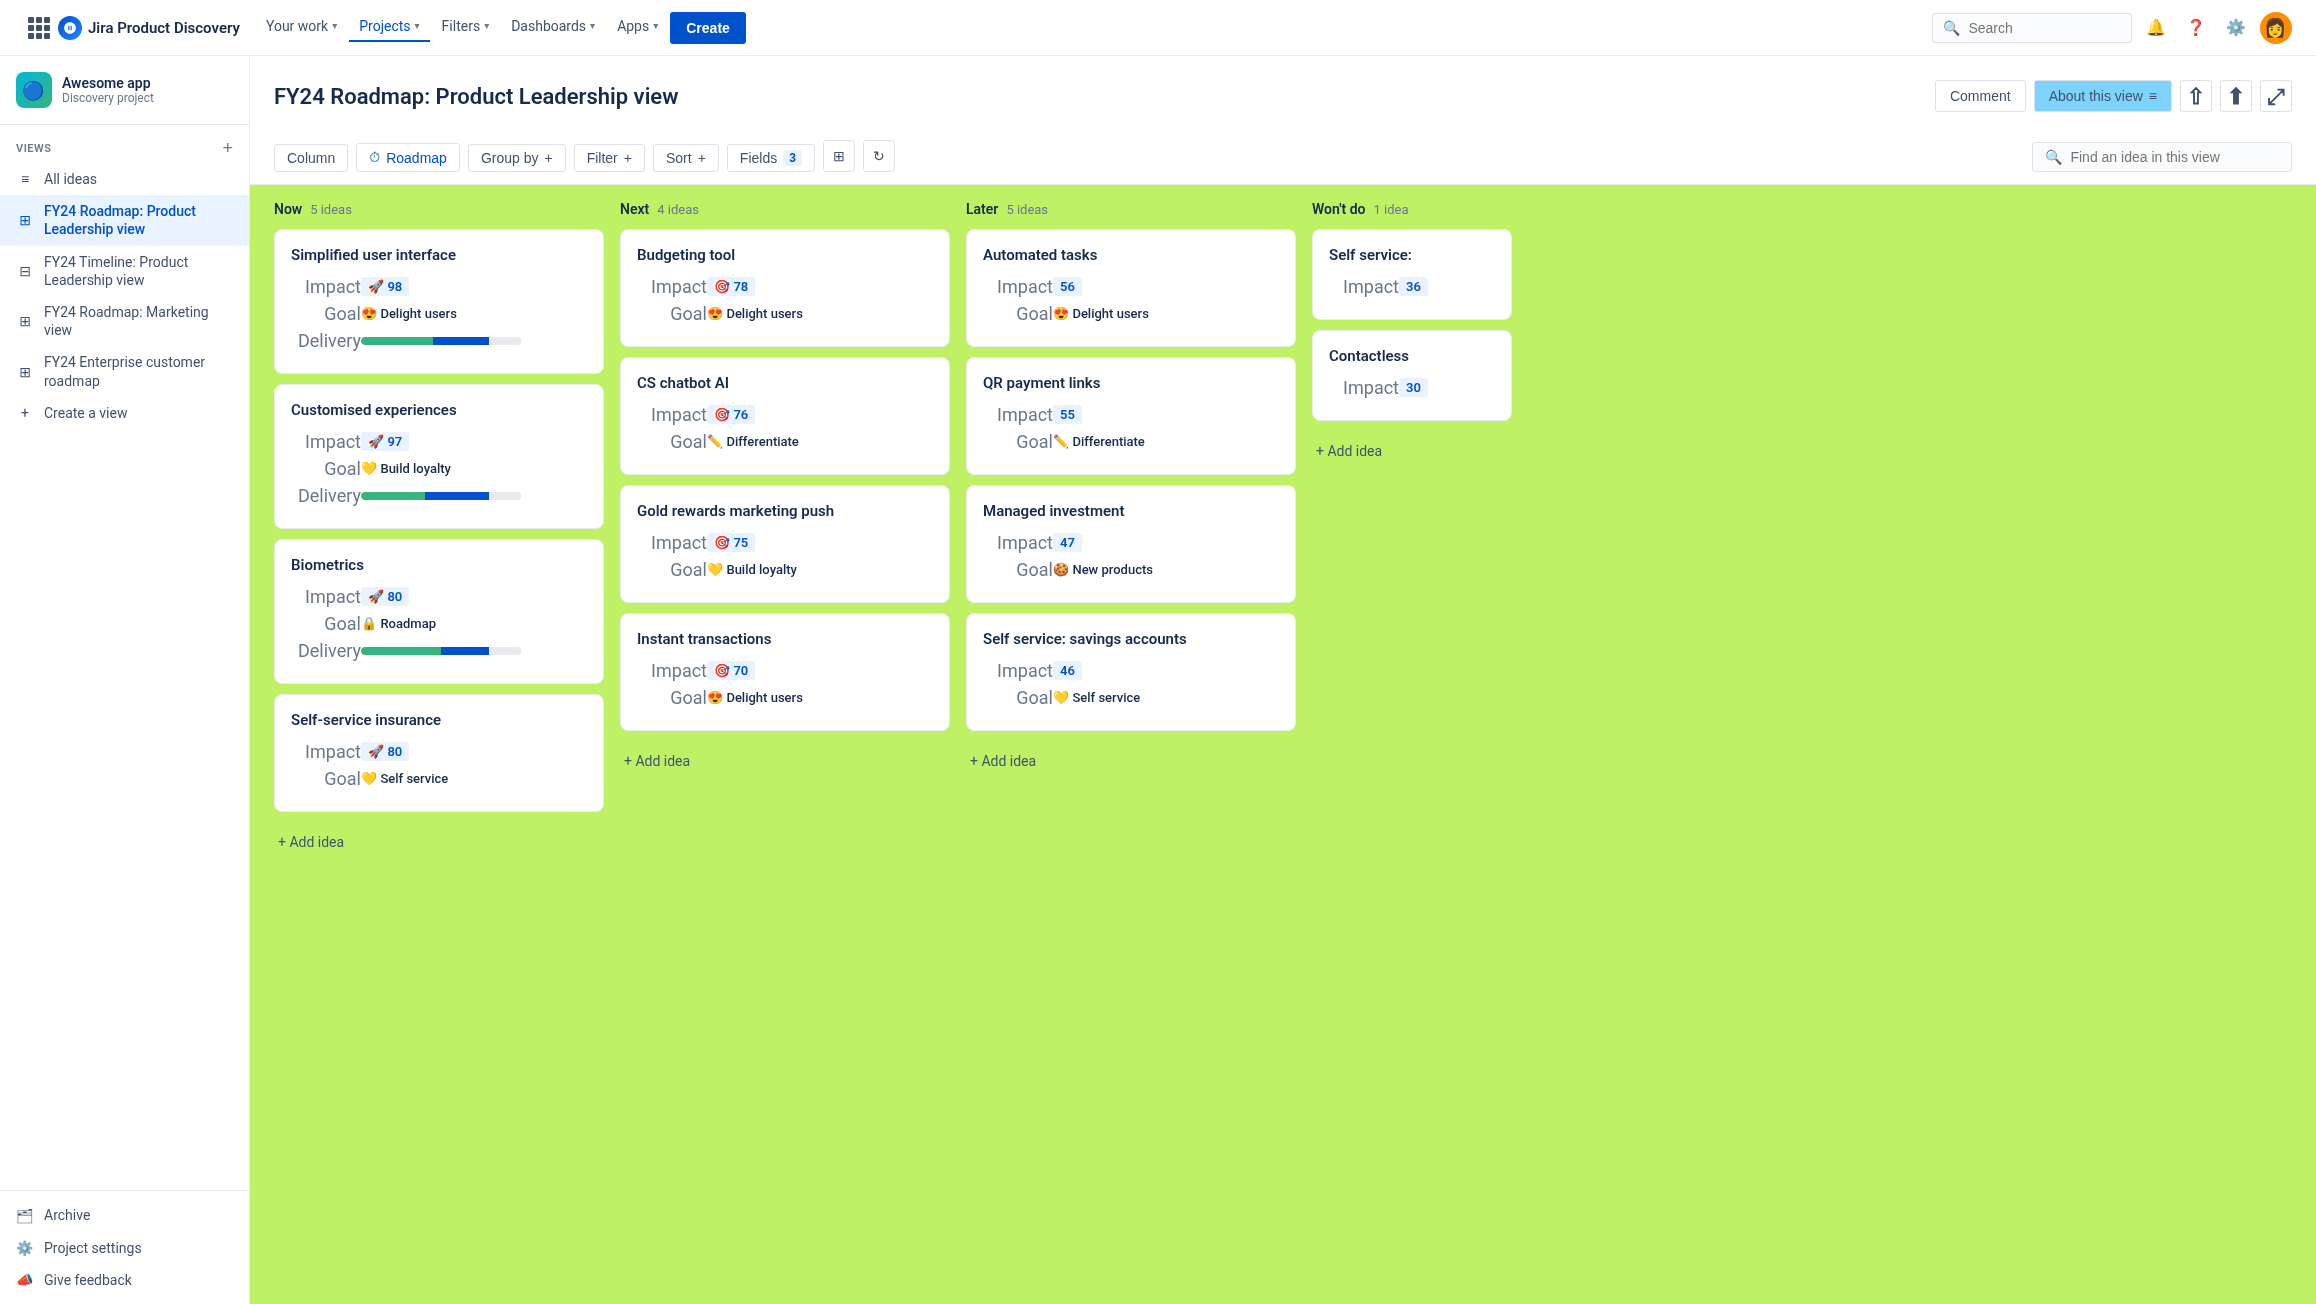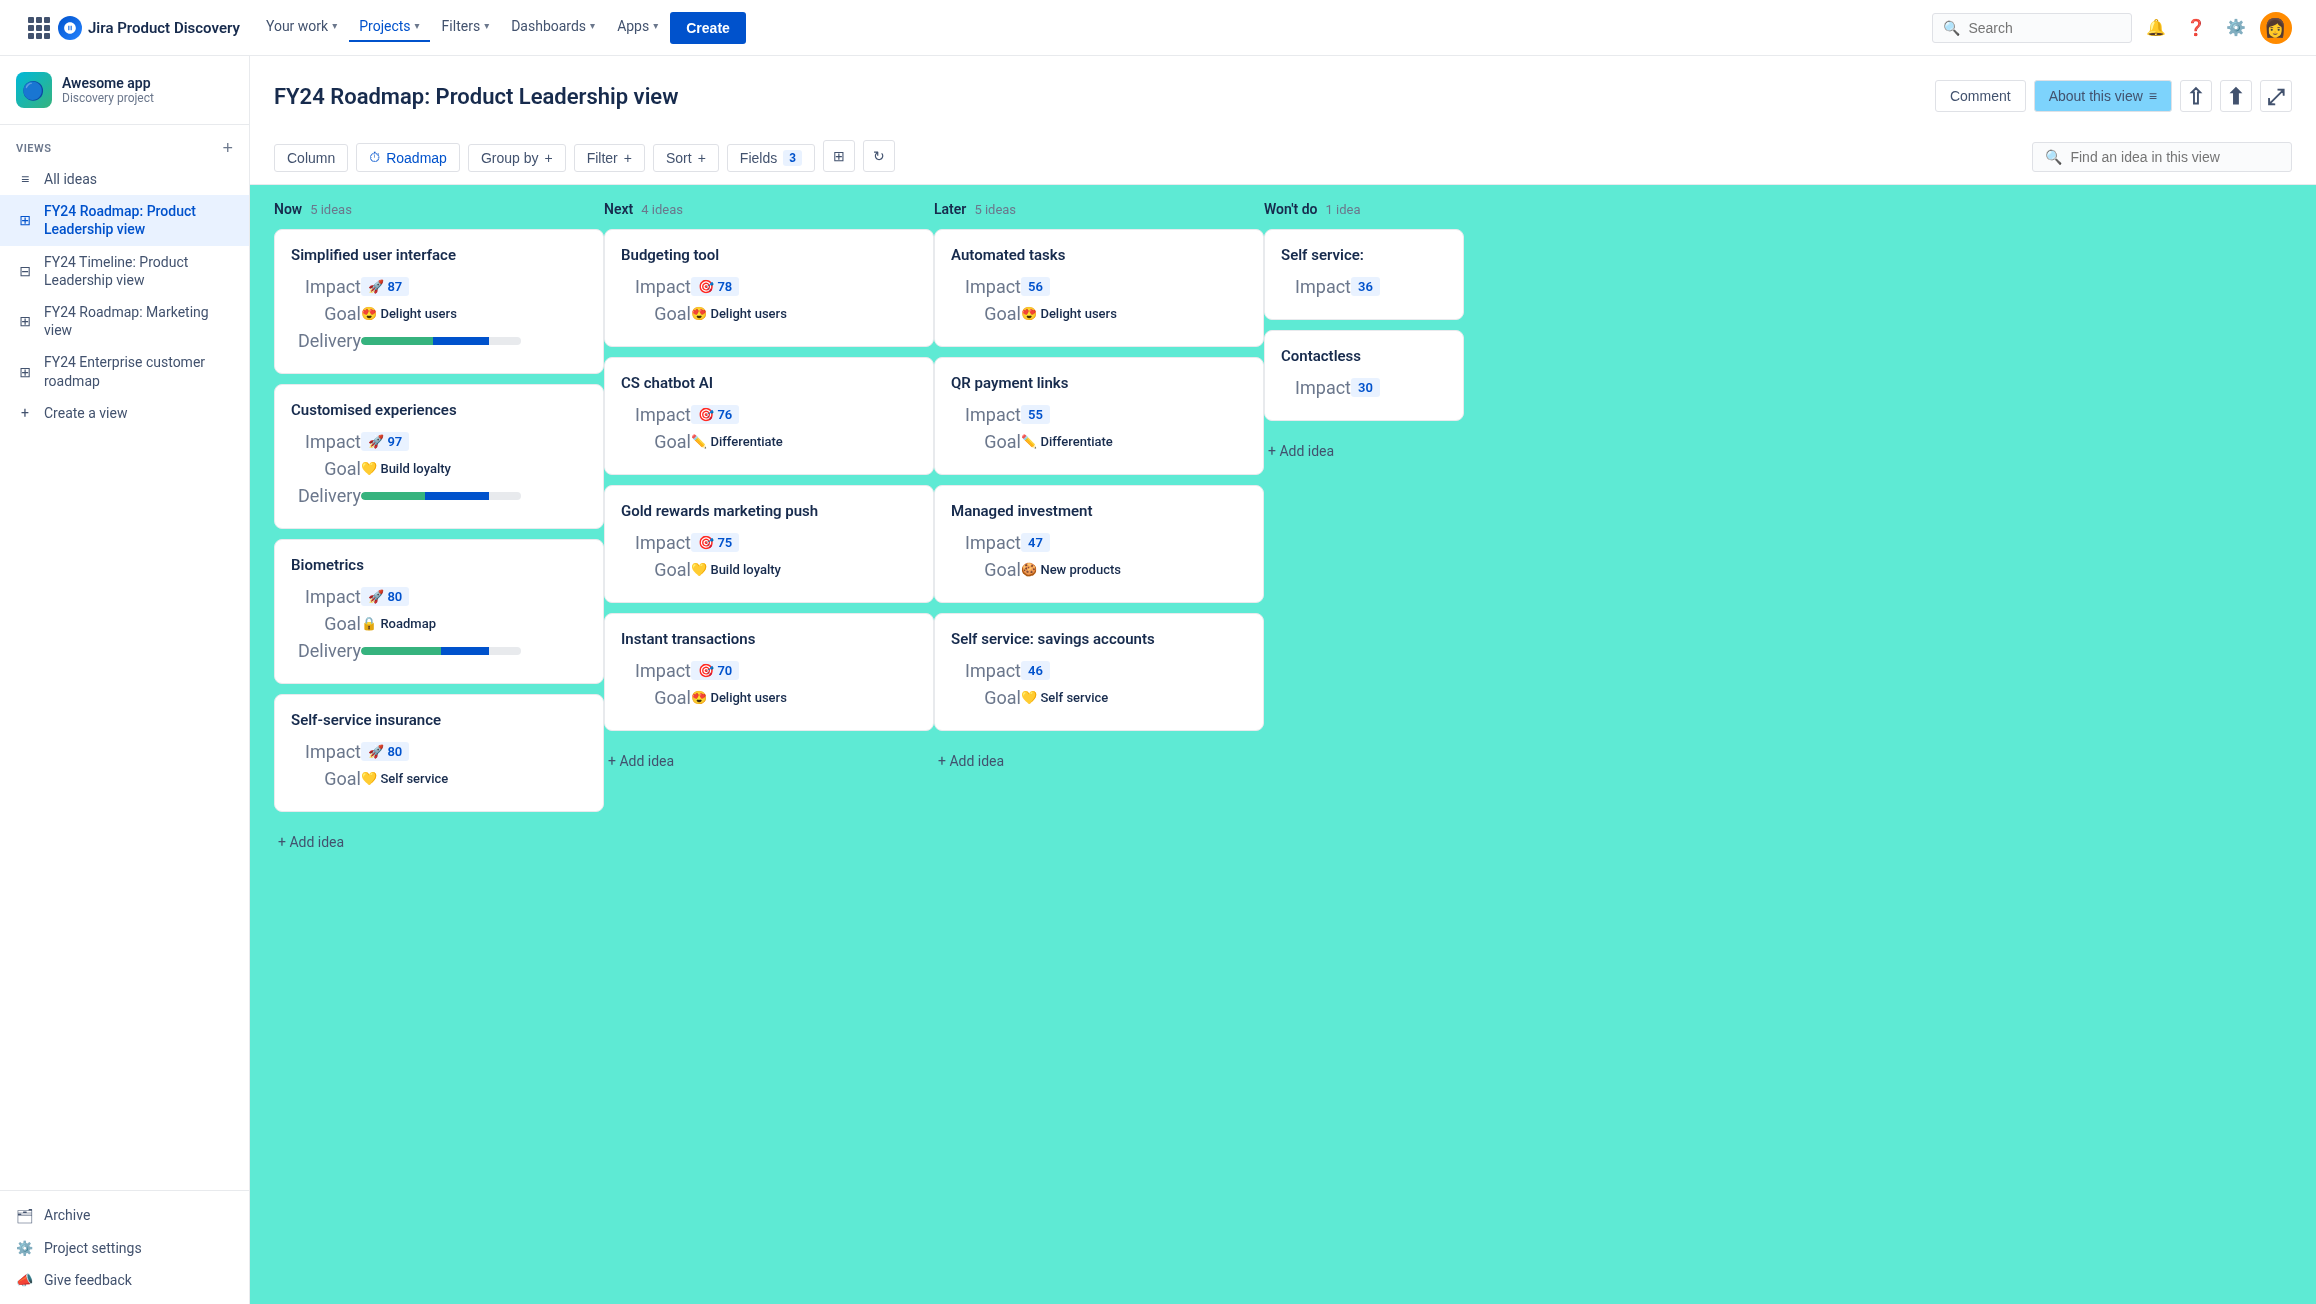--- a/index.html
+++ b/index.html
@@ -55,21 +55,21 @@
 
     
     .toolbar { display: flex; align-items: flex-end; gap: 8px; padding: 12px 24px; border-bottom: 1px solid #e8eaed; }
     .toolbar-btn { display: flex; align-items: center; gap: 6px; padding: 5px 12px; border: 1px solid #dfe1e6; border-radius: 3px; background: #fff; cursor: pointer; font-size: 14px; color: #42526e; white-space: nowrap; }
     .toolbar-btn.primary { color: #0052cc; }
     .fields-badge { background: #e9f2ff; color: #0052cc; border-radius: 3px; padding: 1px 6px; font-size: 12px; font-weight: 600; }
     .find-input { margin-left: auto; display: flex; align-items: center; gap: 8px; border: 1px solid #dfe1e6; border-radius: 3px; padding: 6px 12px; background: #fafbfc; width: 260px; }
     .find-input input { border: none; background: transparent; outline: none; font-size: 14px; color: #172b4d; width: 100%; }
 
     
-    .board { display: flex; flex: 1; overflow-x: auto; overflow-y: hidden; padding: 16px 24px; background: #5eead4; }
+    .board { display: flex; flex: 1; overflow-x: auto; overflow-y: hidden; padding: 16px 24px; gap: 16px; background: #bef264; }
     .column { flex-shrink: 0; width: 330px; display: flex; flex-direction: column; }
     .column-header { display: flex; align-items: center; gap: 8px; margin-bottom: 12px; }
     .column-label { font-weight: 600; font-size: 14px; color: #172b4d; }
     .column-count { font-size: 13px; color: #6b778c; }
     .cards-container { display: flex; flex-direction: column; gap: 10px; overflow-y: auto; flex: 1; }
     .card { background: #fff; border-radius: 8px; padding: 16px; border: 1px solid #e8eaed; cursor: pointer; }
     .card-title { font-weight: 600; font-size: 15px; color: #172b4d; margin-bottom: 12px; }
     .card-field { display: flex; align-items: center; margin-bottom: 6px; }
     .card-field-label { font-size: 18px; color: #6b778c; width: 70px; flex-shrink: 0; text-align: right; }
     .card-field-value { display: flex; align-items: center; gap: 5px; font-size: 13px; }
@@ -254,21 +254,21 @@
           <div class="column-header">
             <span class="column-label">Now</span>
             <span class="column-count">5 ideas</span>
           </div>
           <div class="cards-container">
             <div class="card">
               <div class="card-title">Simplified user interface</div>
               <div class="card-field">
                 <div class="card-field-label">Impact</div>
                 <div class="card-field-value">
-                  <span class="impact-badge">🚀 87</span>
+                  <span class="impact-badge">🚀 98</span>
                 </div>
               </div>
               <div class="card-field">
                 <div class="card-field-label">Goal</div>
                 <div class="goal-badge">😍 Delight users</div>
               </div>
               <div class="card-field">
                 <div class="card-field-label">Delivery</div>
                 <div class="delivery-bar">
                   <div class="bar-track">

